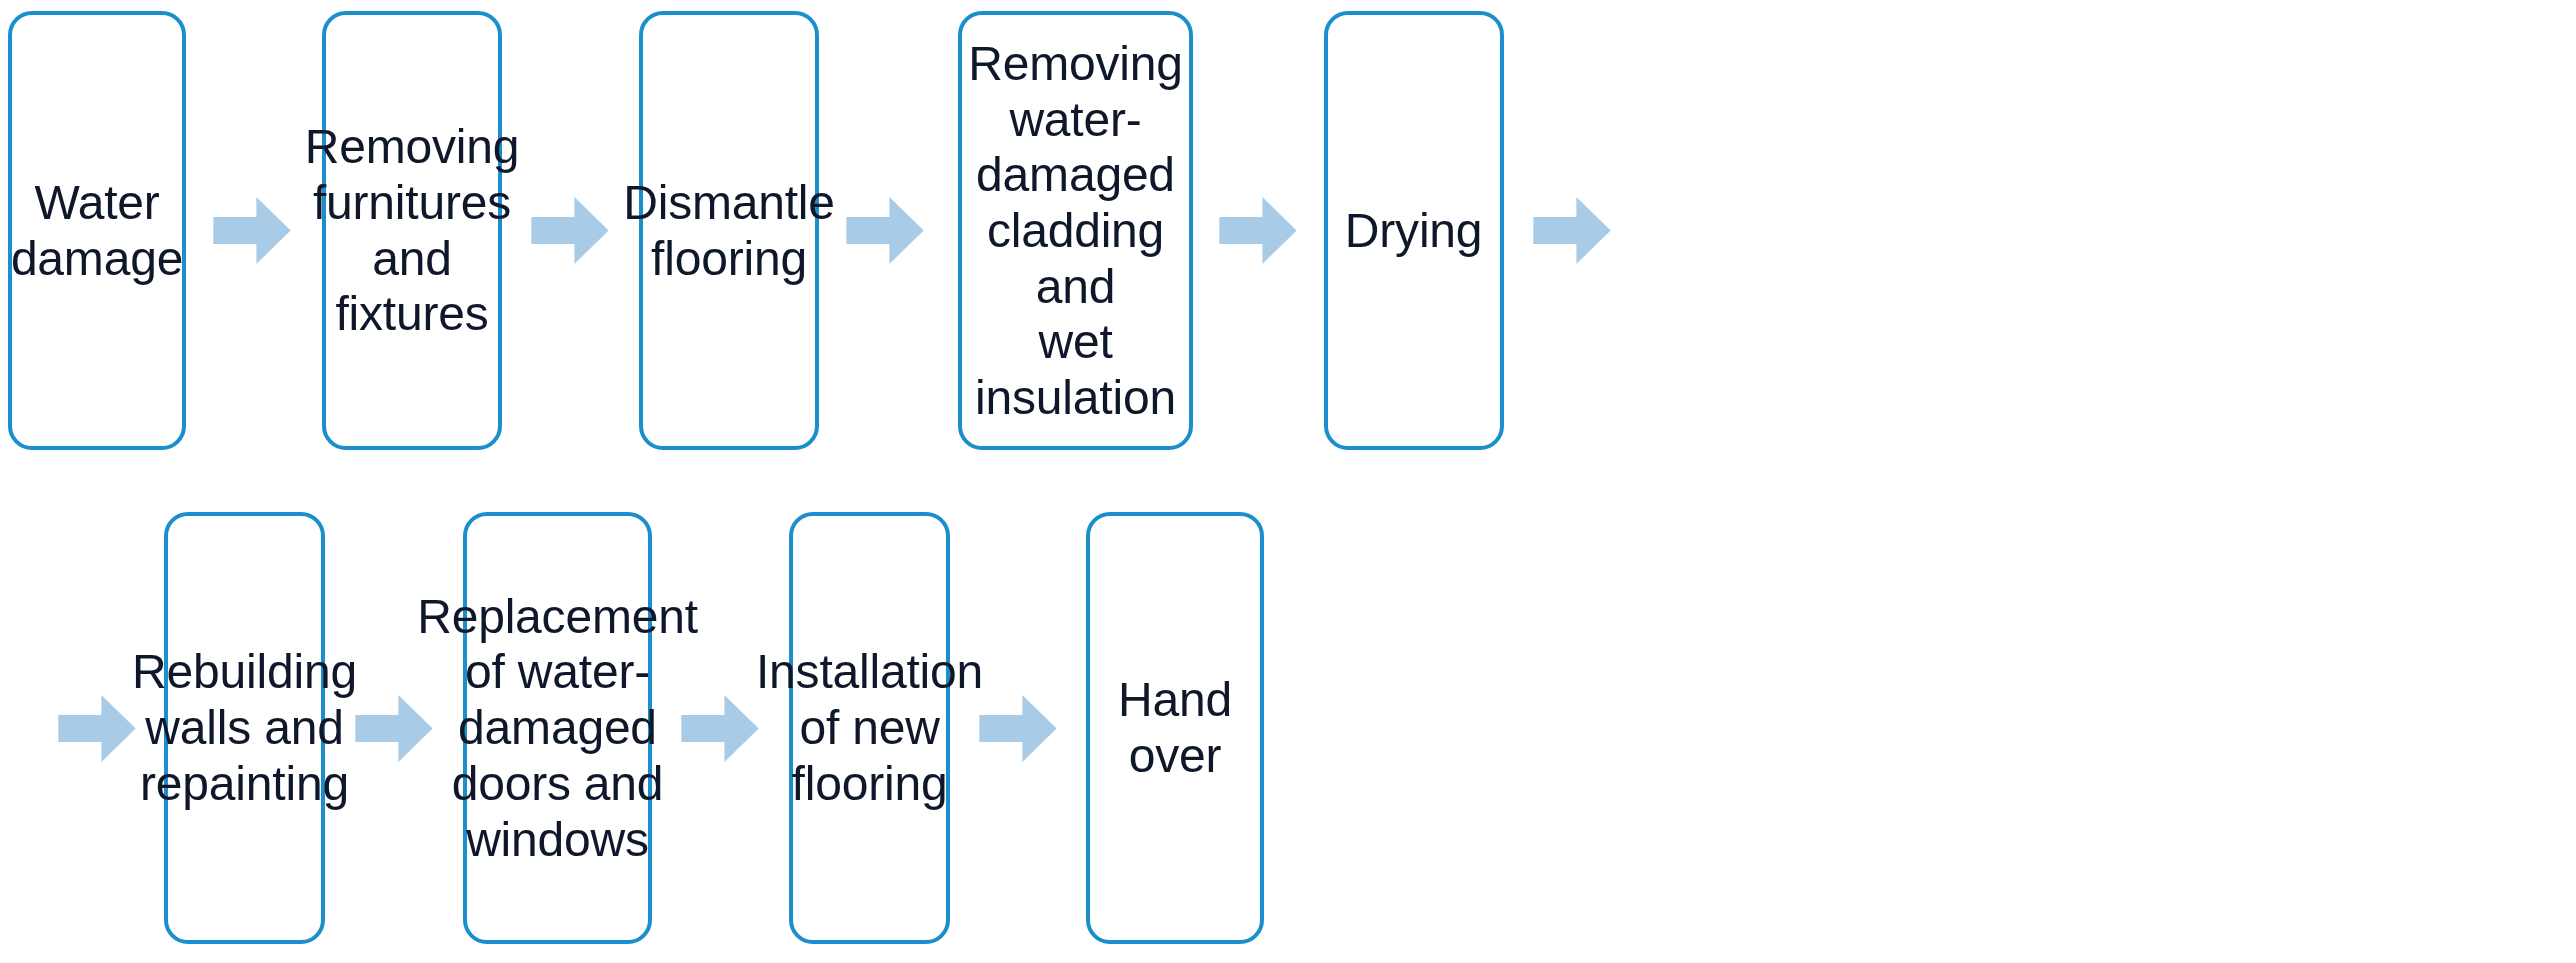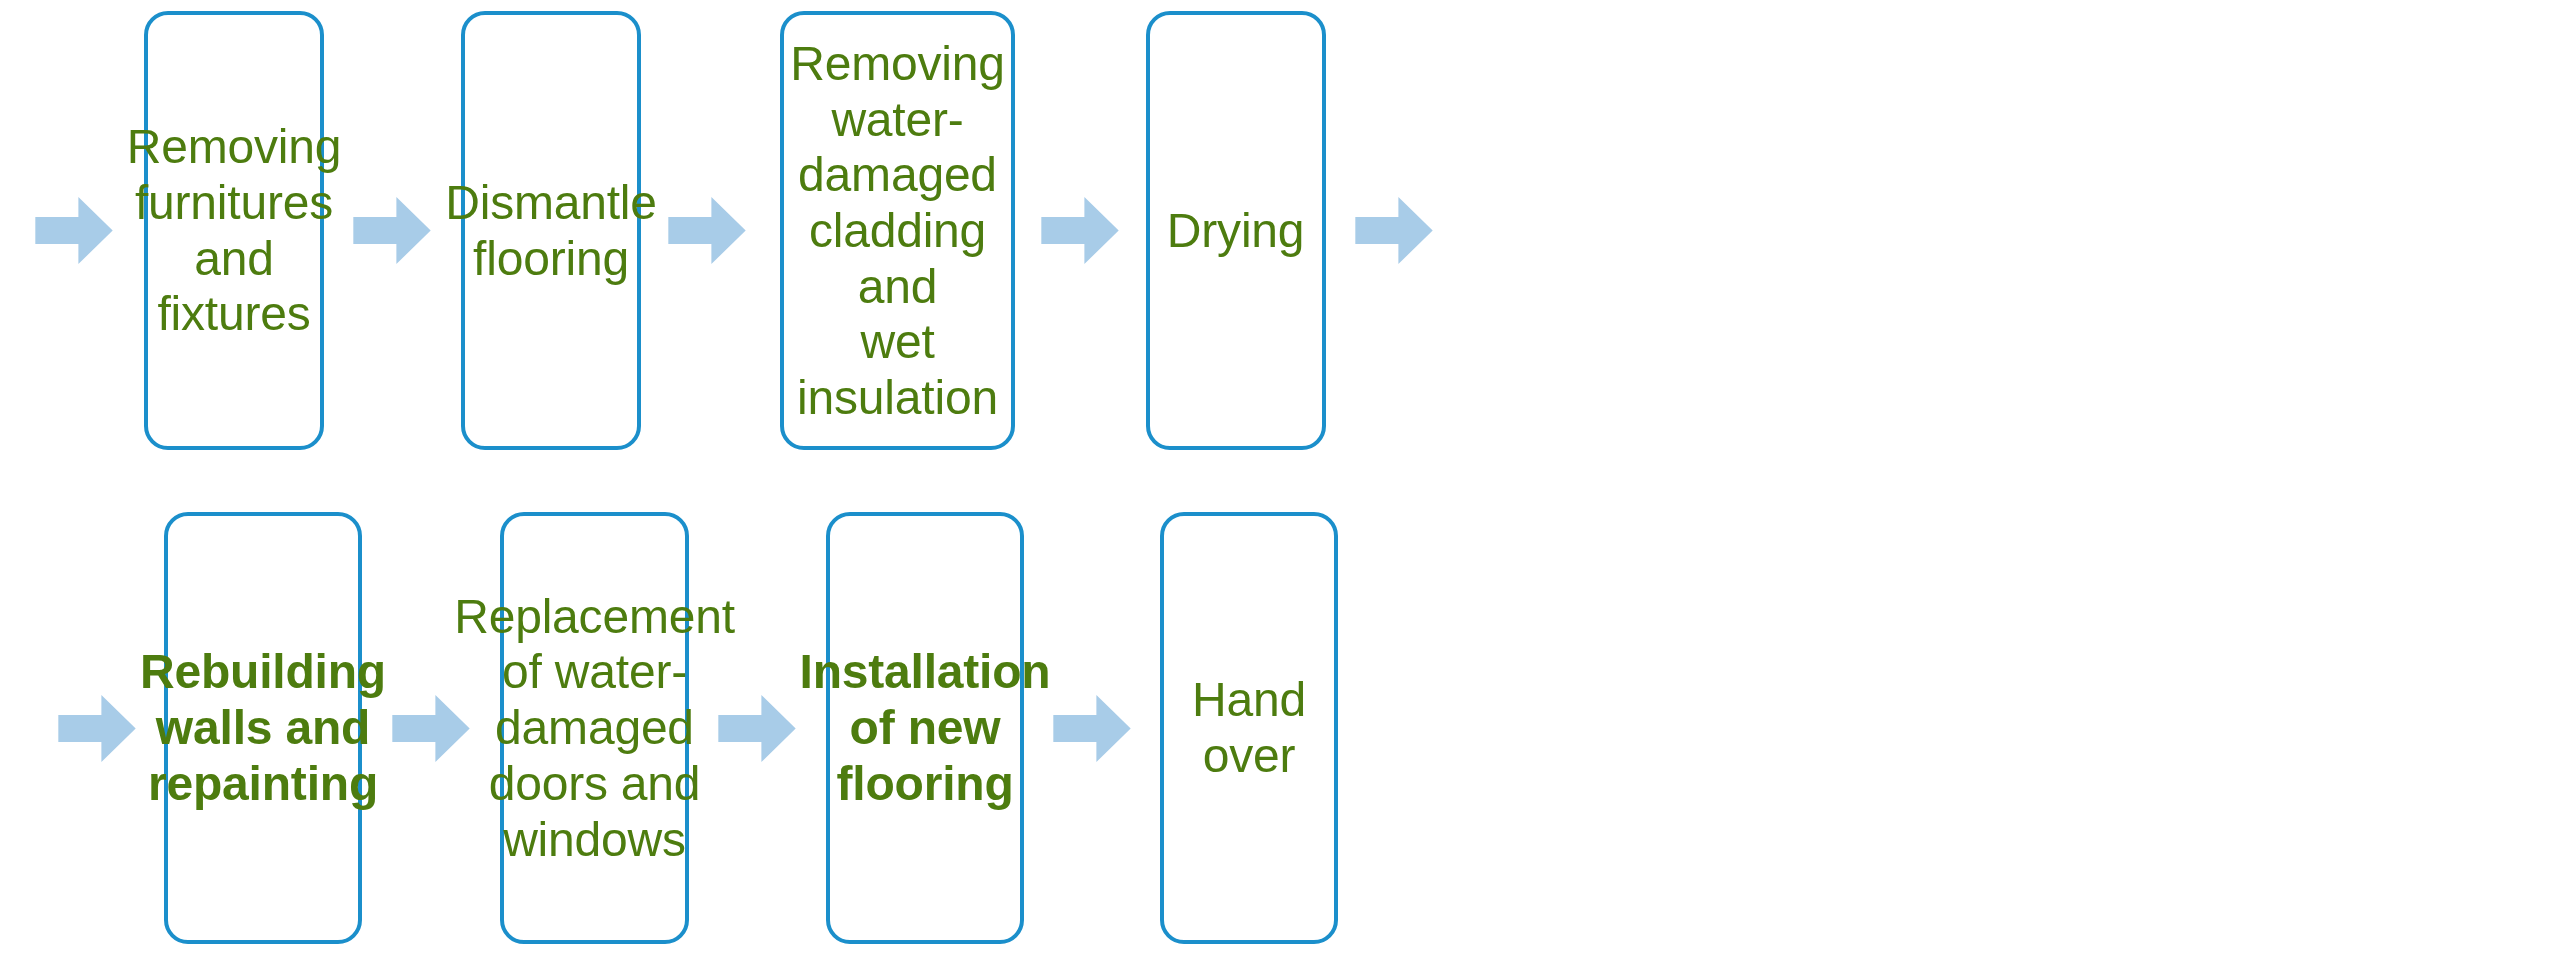--- a/index.html
+++ b/index.html
@@ -38,21 +38,21 @@
     box-sizing: border-box;
     background: #ffffff;
     border: 4.8px solid #1B8FCB;
     border-radius: 24px;
     display: flex;
     align-items: center;
     justify-content: center;
     flex: none;
   }
   .node-label {
-    color: #4d7c0f;
+    color: #0f172a;
     font-size: 48px;
     line-height: 1.16;
     text-align: center;
     padding: 0 1px;
     letter-spacing: -0.2px;
     white-space: pre-line;
   }
   .arrow {
     flex: none;
     display: block;
@@ -61,33 +61,37 @@
     display: block;
   }
   
   #row-1 .node { height: 439px; }
   #row-1 .node.w-sm  { width: 178px; }
   #row-1 .node.w-md  { width: 180px; }
   #row-1 .node.w-lg  { width: 235px; }
   
   #row-2 .node { height: 432px; }
   #row-2 .node.w-sm  { width: 178px; justify-content: flex-end; }
-  #row-2 .node.w-md  { width: 198px; font-weight: bold; }
+  #row-2 .node.w-md  { width: 161px; }
   #row-2 .node.w-lg  { width: 189px; }
   .spacer { flex: none; }
 </style>
 </head>
 <body>
 
 <div id="canvas">
 
   <div class="row" id="row-1">
 
     <div class="spacer" style="width:8px"></div>
 
+    <div class="node w-sm">
+      <span class="node-label">Water
+damage</span>
+    </div>
 
     <div class="spacer" style="width:27px"></div>
     <span class="arrow">
       <svg width="78" height="67" viewBox="0 0 97 84" aria-hidden="true">
         <path d="M0 25 H54 V0 L97 42 L54 84 V59 H0 Z" fill="#A8CCE8"></path>
       </svg>
     </span>
     <div class="spacer" style="width:31px"></div>
 
     <div class="node w-md">

